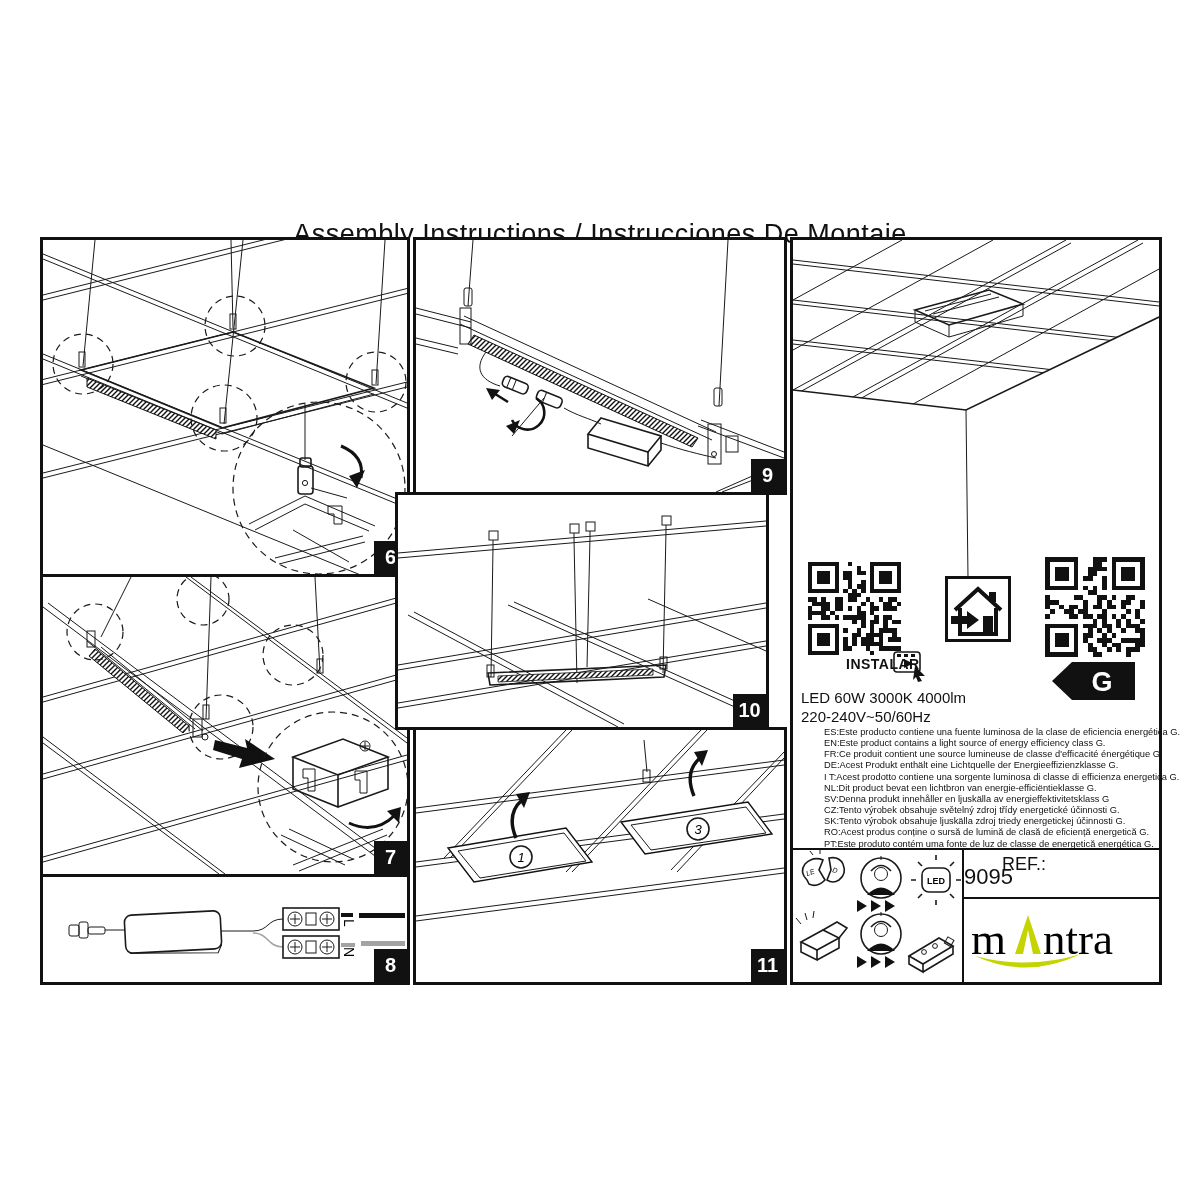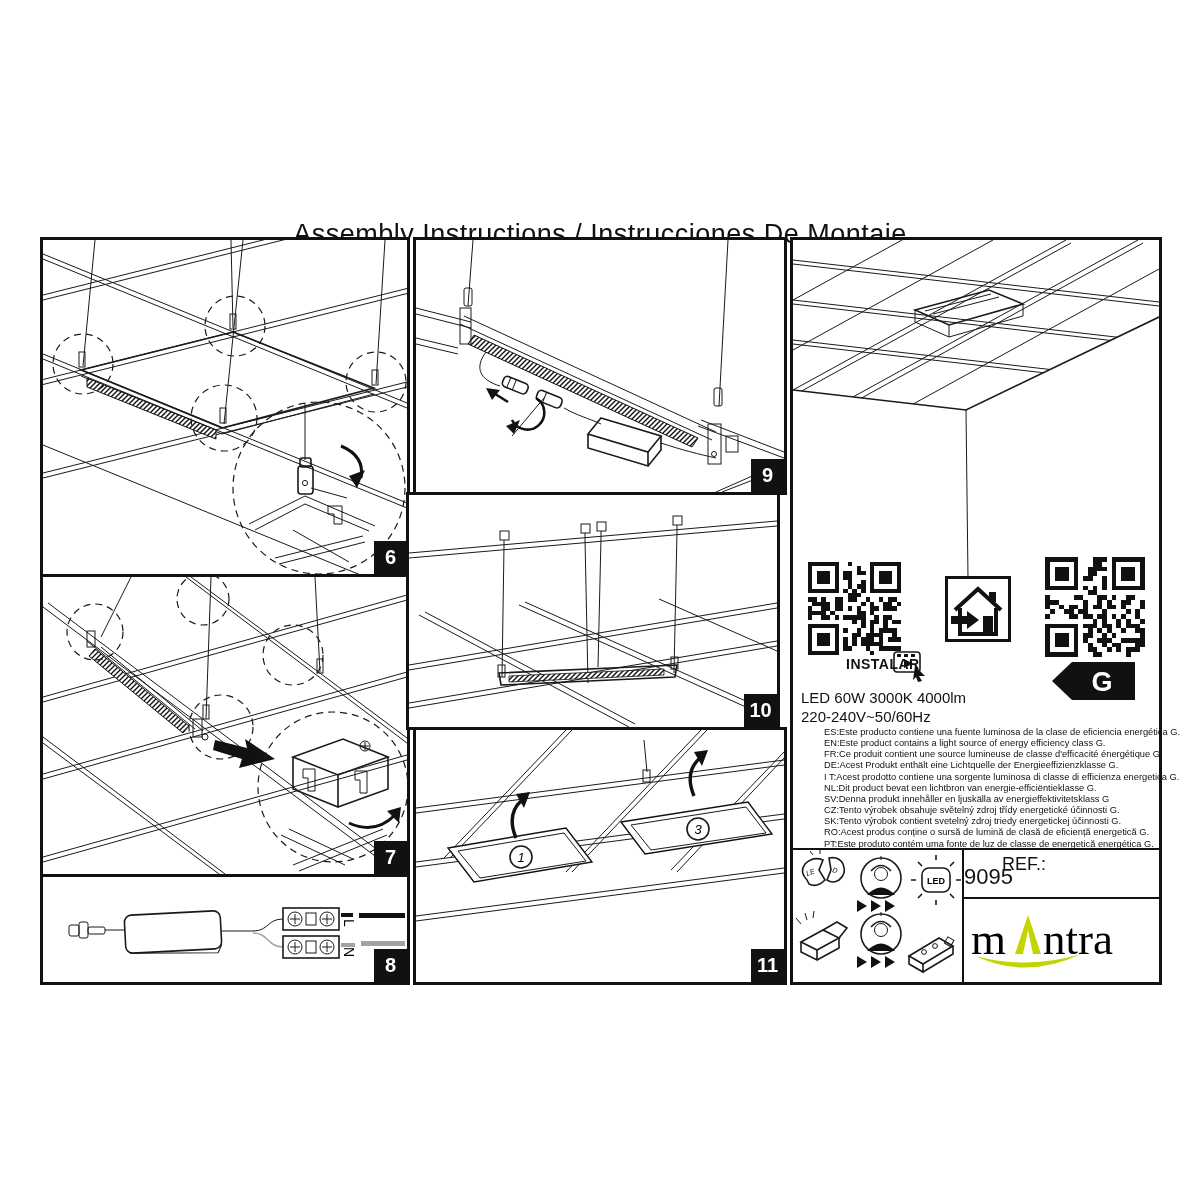--- a/index.html
+++ b/index.html
@@ -204,21 +204,21 @@
       <path class="ln2" d="M185,178 L245,196 L232,212 L172,194 Z"></path>
       <path class="ln2" d="M172,194 L172,208 L232,226 L232,212 M232,226 L245,210 L245,196"></path>
       <path class="ln" d="M245,203 C266,210 282,214 300,218"></path>
 
       <path class="ln" d="M285,180 L368,212 M282,186 L368,218 M300,252 L368,222 M306,252 L368,228"></path>
       <rect class="ln" x="310" y="196" width="12" height="16"></rect>
     </svg>
     <div class="badge">9</div>
   </div>
 
-  <div class="panel" style="left:406px;top:492px;width:374px;height:238px;">
+  <div class="panel" style="left:395px;top:492px;width:374px;height:238px;">
     <svg viewBox="0 0 368 232" width="368" height="232">
       <defs>
           <clipPath id="gclip">
             <rect x="0" y="100" width="368" height="132"></rect>
           </clipPath>
         </defs>
       <path class="ln" d="M0,58 L368,26 M0,63 L368,31"></path>
 
       <g>
         <rect class="ln" x="91" y="36" width="9" height="9"></rect>
@@ -583,21 +583,21 @@
 
     <div class="rp-abs langs" style="left:8px;top:487px">
       <div>ES:Este producto contiene una fuente luminosa de la clase de eficiencia energética G.</div>
       <div>EN:Este product contains a light source of energy efficiency class G.</div>
       <div>FR:Ce produit contient une source lumineuse de classe d'efficacité énergétique G.</div>
       <div>DE:Acest Produkt enthält eine Lichtquelle der Energieeffizienzklasse G.</div>
       <div>I T:Acest prodotto contiene una sorgente luminosa di classe di efficienza energetica G.</div>
       <div>NL:Dit product bevat een lichtbron van energie-efficiëntieklasse G.</div>
       <div>SV:Denna produkt innehåller en ljuskälla av energieffektivitetsklass G</div>
       <div>CZ:Tento výrobek obsahuje světelný zdroj třídy energetické účinnosti G.</div>
-      <div>SK:Tento výrobok contient svetelný zdroj triedy energetickej účinnosti G.</div>
+      <div>SK:Tento výrobok obsahuje ljuskälla zdroj triedy energetickej účinnosti G.</div>
       <div>RO:Acest produs conține o sursă de lumină de clasă de eficiență energetică G.</div>
       <div>PT:Este produto contém uma fonte de luz de classe de energetică energética G.</div>
     </div>
 
     <div class="divider-h" style="left:0;top:608px;width:366px;height:2px;"></div>
     <div class="divider-v" style="left:169px;top:608px;width:2px;height:134px;"></div>
     <div class="divider-h" style="left:169px;top:657px;width:197px;height:2px;"></div>
 
     <svg class="rp-abs" style="left:0;top:610px" viewBox="0 0 169 132" width="169" height="132">
 

